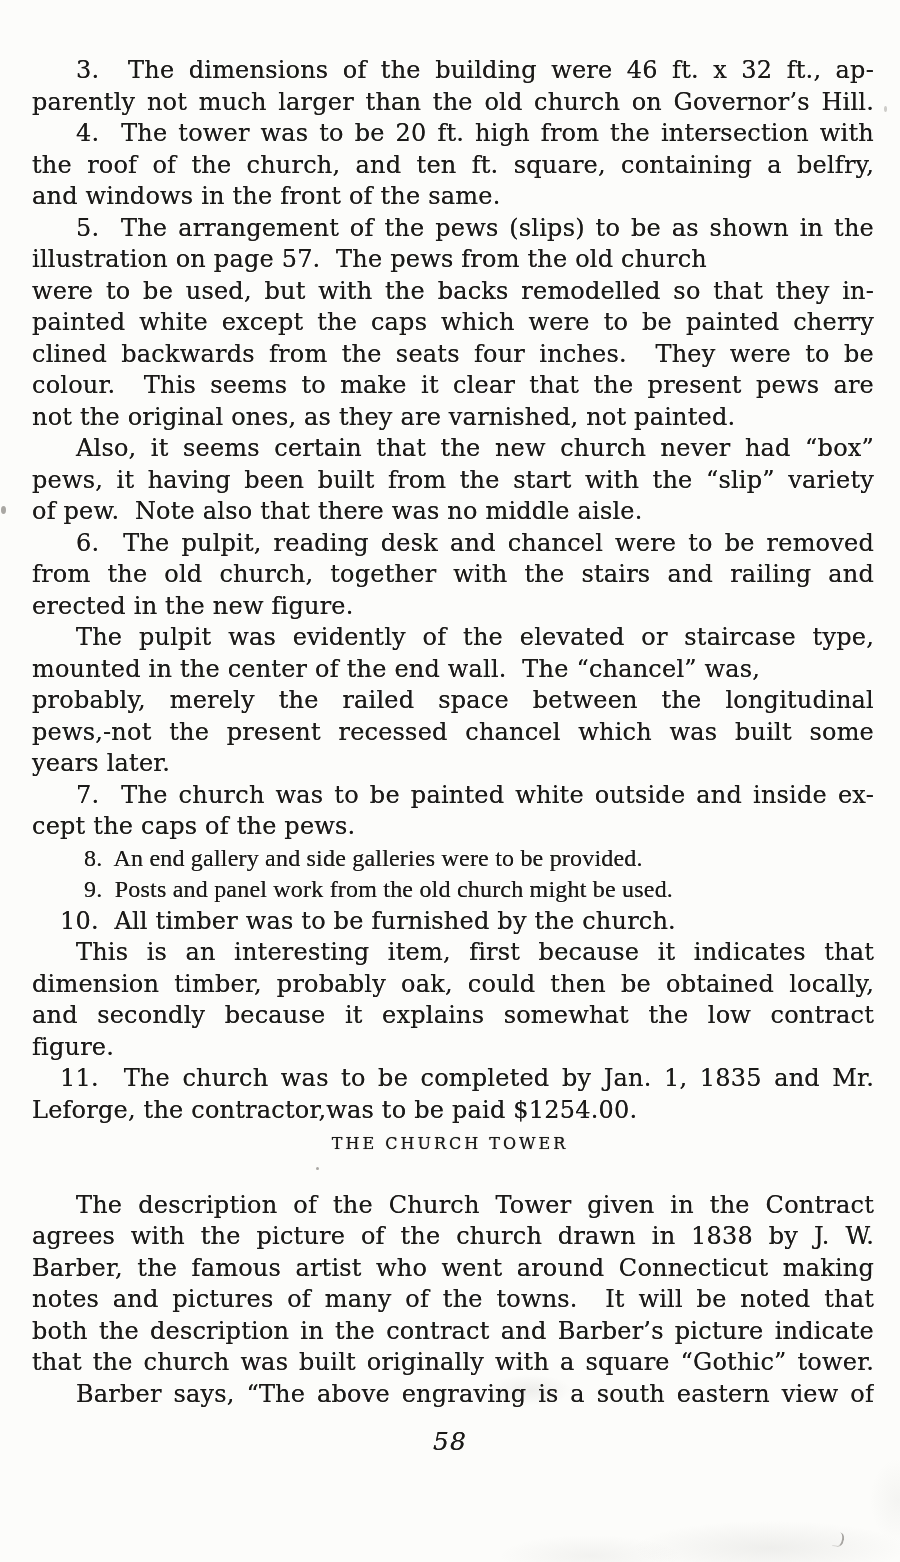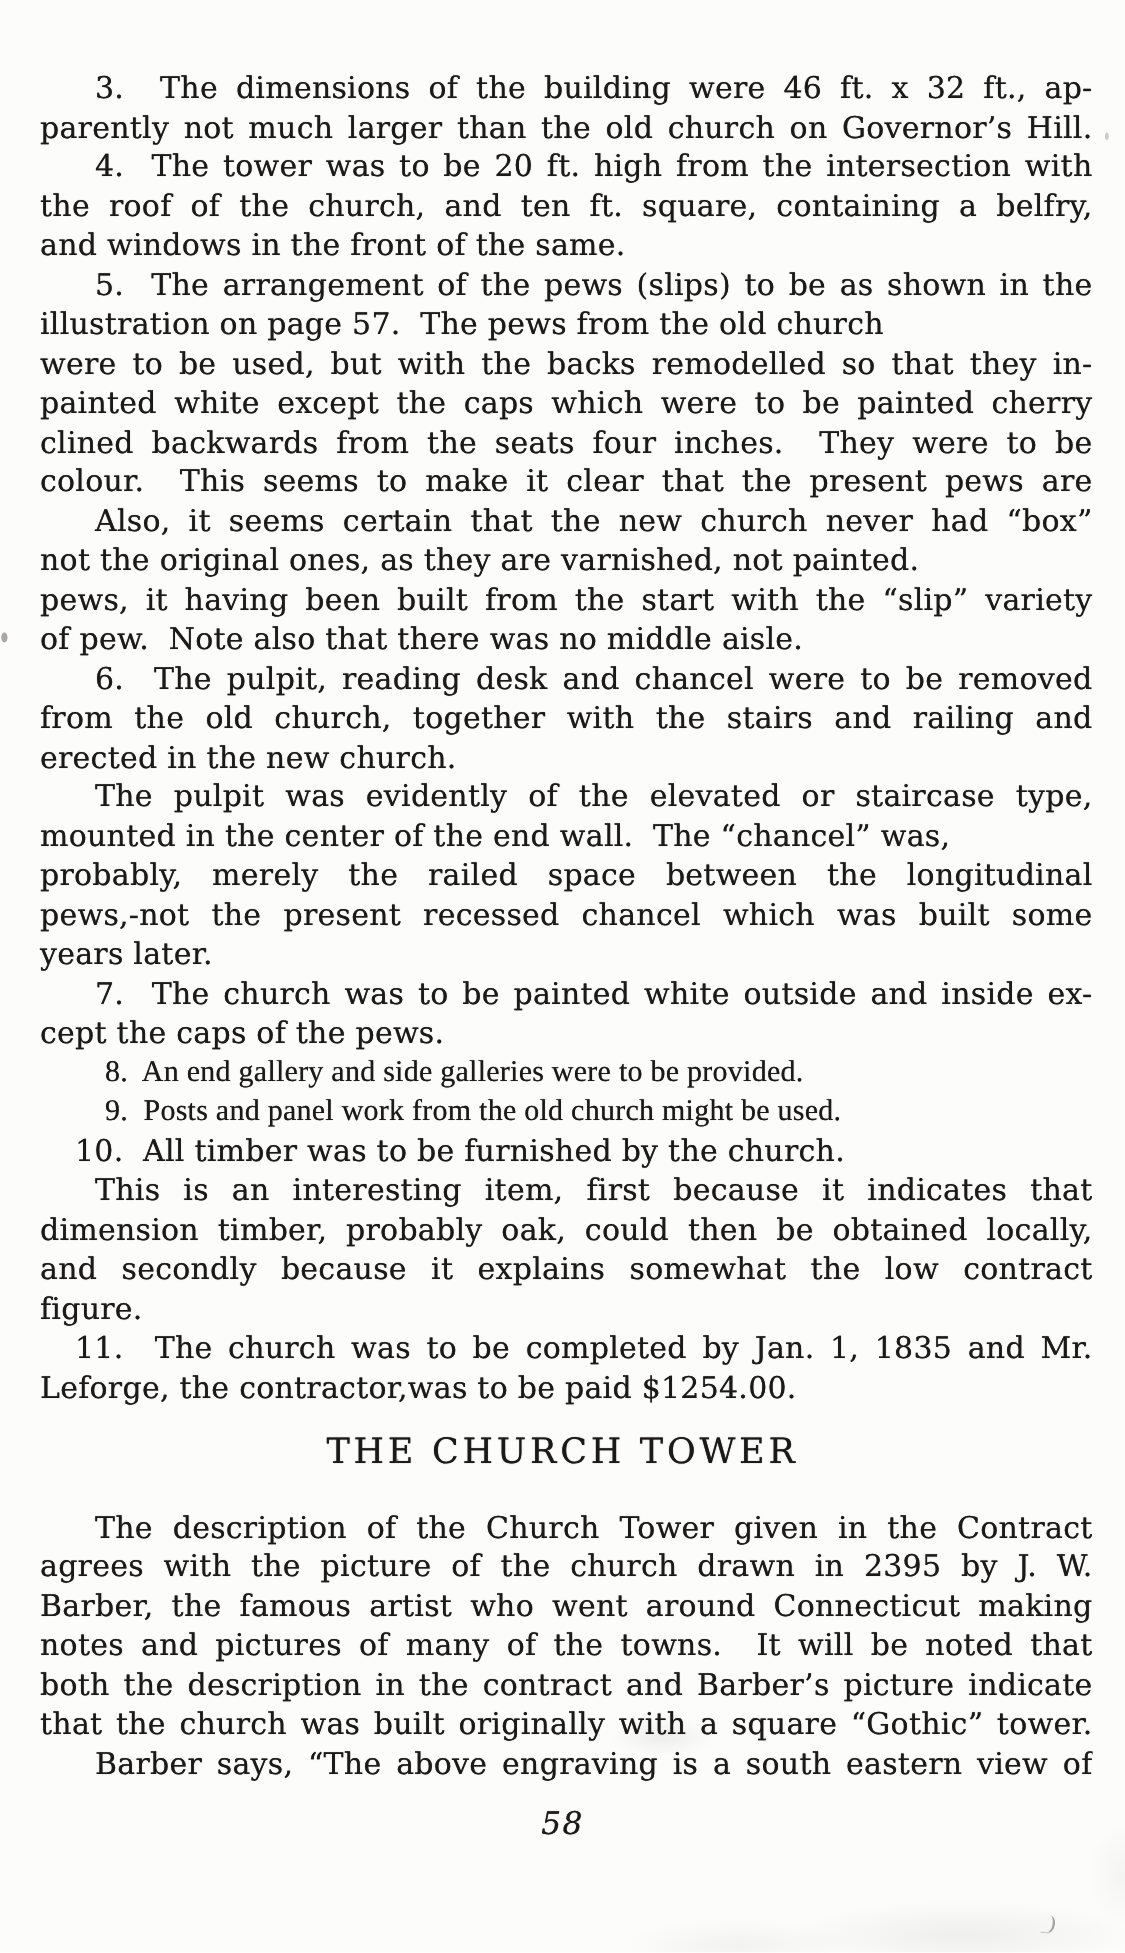--- a/index.html
+++ b/index.html
@@ -41,23 +41,23 @@
   .jst {
     white-space: normal;
     overflow: hidden;
     text-align: justify;
     text-align-last: justify;
   }
   .ind1 { padding-left: 44px; }
   .ind2 { padding-left: 28px; }
   .ind3 { padding-left: 52px; font-family: Liberation Serif, serif; }
   .heading {
-    margin: 19px 0 30px 0;
+    margin: 2px 0 30px 0;
     text-align: center;
-    font-size: 28px;
+    font-size: 16px;
     line-height: 31.5px;
     letter-spacing: 3px;
     text-shadow: 0 0 0.7px rgba(25,24,22,0.85);
   }
   .pagenum {
     margin-top: 16px;
     text-align: center;
     font-size: 25px;
     line-height: 31px;
     letter-spacing: 1px;
@@ -95,27 +95,27 @@
         <div class="ln jst">parently not much larger than the old church on Governor’s Hill.</div>
         <div class="ln ind1 jst">4.&nbsp; The tower was to be 20 ft. high from the intersection with</div>
         <div class="ln jst">the roof of the church, and ten ft. square, containing a belfry,</div>
         <div class="ln">and windows in the front of the same.</div>
         <div class="ln ind1 jst">5.&nbsp; The arrangement of the pews (slips) to be as shown in the</div>
         <div class="ln">illustration on page 57.&nbsp; The pews from the old church</div>
         <div class="ln jst">were to be used, but with the backs remodelled so that they in-</div>
         <div class="ln jst">painted white except the caps which were to be painted cherry</div>
         <div class="ln jst">clined backwards from the seats four inches.&nbsp; They were to be</div>
         <div class="ln jst">colour.&nbsp; This seems to make it clear that the present pews are</div>
+        <div class="ln">not the original ones, as they are varnished, not painted.</div>
         <div class="ln ind1 jst">Also, it seems certain that the new church never had “box”</div>
-        <div class="ln">not the original ones, as they are varnished, not painted.</div>
         <div class="ln jst">pews, it having been built from the start with the “slip” variety</div>
         <div class="ln">of pew.&nbsp; Note also that there was no middle aisle.</div>
         <div class="ln ind1 jst">6.&nbsp; The pulpit, reading desk and chancel were to be removed</div>
         <div class="ln jst">from the old church, together with the stairs and railing and</div>
-        <div class="ln">erected in the new church.</div>
+        <div class="ln">erected in the new figure.</div>
         <div class="ln ind1 jst">The pulpit was evidently of the elevated or staircase type,</div>
         <div class="ln">mounted in the center of the end wall.&nbsp; The “chancel” was,</div>
         <div class="ln jst">probably, merely the railed space between the longitudinal</div>
         <div class="ln jst">pews,-not the present recessed chancel which was built some</div>
         <div class="ln">years later.</div>
         <div class="ln ind1 jst">7.&nbsp; The church was to be painted white outside and inside ex-</div>
         <div class="ln">cept the caps of the pews.</div>
         <div class="ln ind3">8.&nbsp; An end gallery and side galleries were to be provided.</div>
         <div class="ln ind3">9.&nbsp; Posts and panel work from the old church might be used.</div>
         <div class="ln ind2">10.&nbsp; All timber was to be furnished by the church.</div>
@@ -124,21 +124,21 @@
         <div class="ln jst">and secondly because it explains somewhat the low contract</div>
         <div class="ln">figure.</div>
         <div class="ln ind2 jst">11.&nbsp; The church was to be completed by Jan. 1, 1835 and Mr.</div>
         <div class="ln">Leforge, the contractor,was to be paid $1254.00.</div>
       </div>
 
     <div class="heading">THE CHURCH TOWER</div>
 
     <div class="text-block">
         <div class="ln ind1 jst">The description of the Church Tower given in the Contract</div>
-        <div class="ln jst">agrees with the picture of the church drawn in 2395 by J. W.</div>
+        <div class="ln jst">agrees with the picture of the church drawn in 1838 by J. W.</div>
         <div class="ln jst">Barber, the famous artist who went around Connecticut making</div>
         <div class="ln jst">notes and pictures of many of the towns.&nbsp; It will be noted that</div>
         <div class="ln jst">both the description in the contract and Barber’s picture indicate</div>
         <div class="ln jst">that the church was built originally with a square “Gothic” tower.</div>
         <div class="ln ind1 jst">Barber says, “The above engraving is a south eastern view of</div>
       </div>
 
     <div class="pagenum">58</div>
 
   </div>

